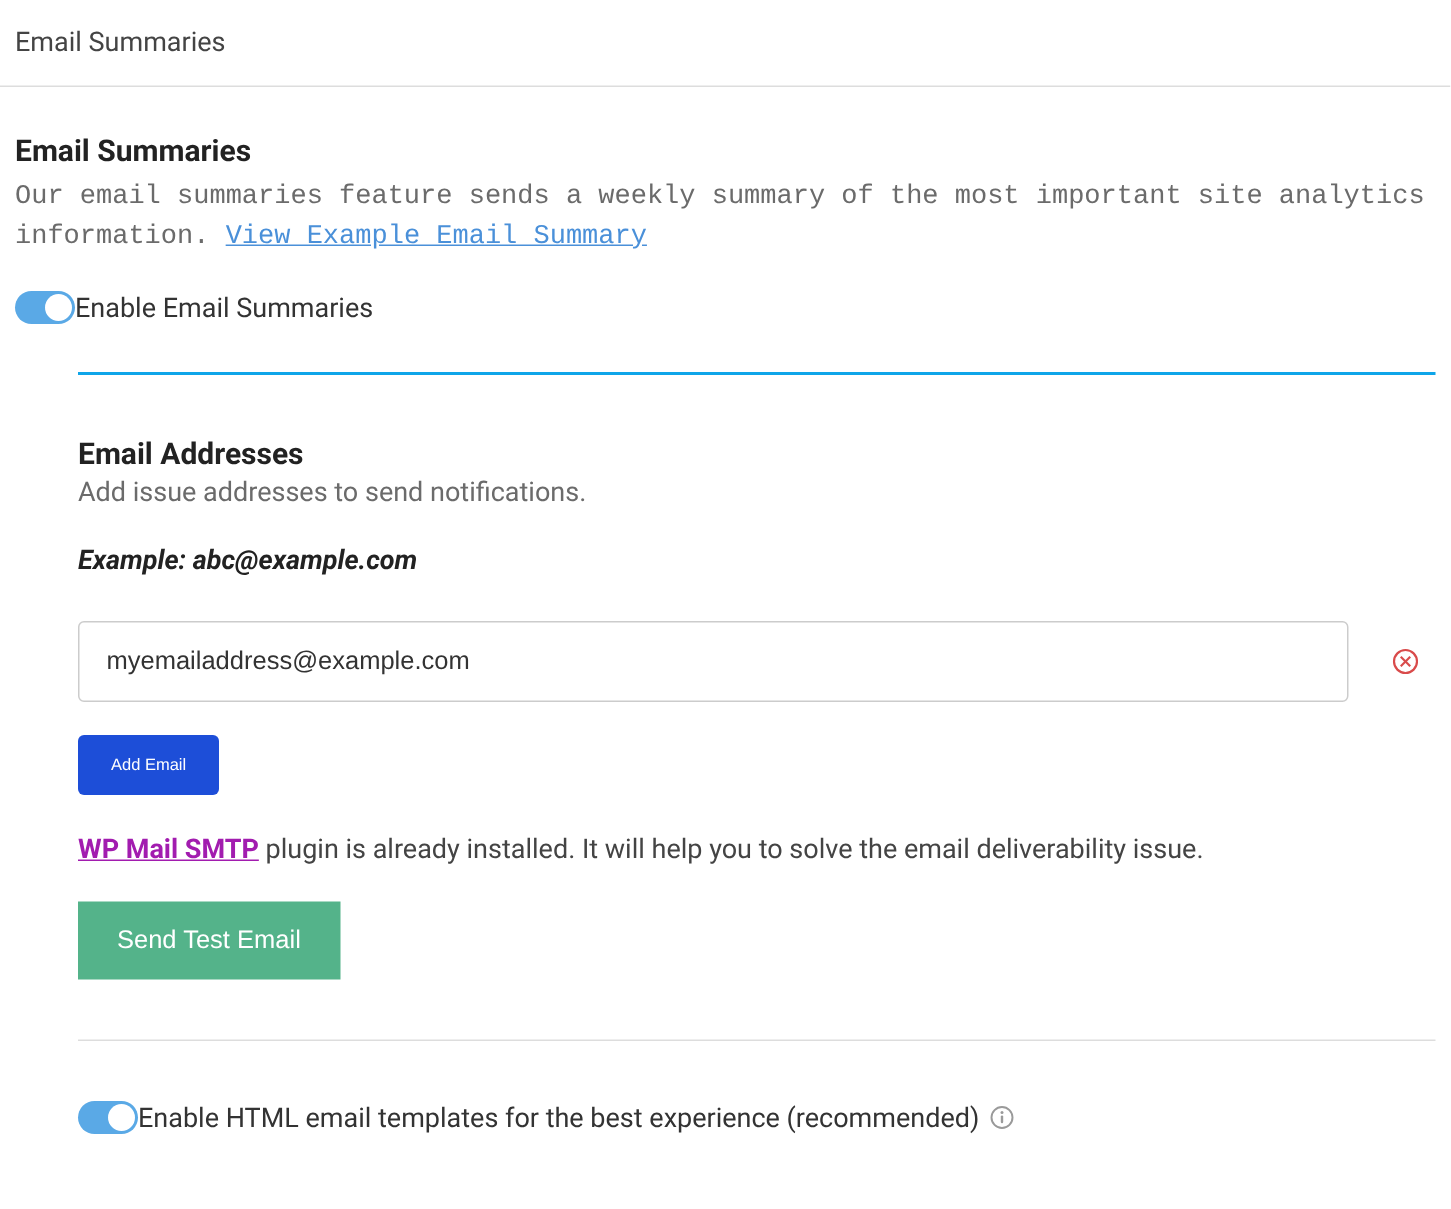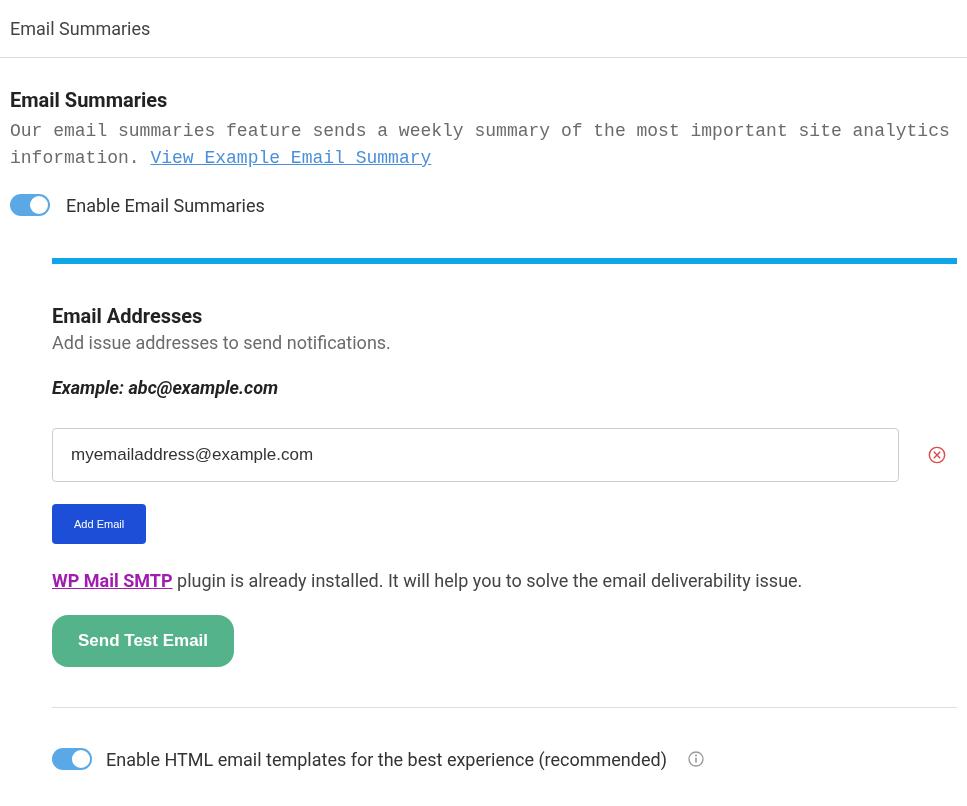--- a/index.html
+++ b/index.html
@@ -33,21 +33,21 @@
       font-family: Liberation Mono, monospace;
     }
     .section-desc a {
       color: #4a90d9;
       text-decoration: underline;
     }
     .toggle-row {
       display: flex;
       align-items: center;
       margin-top: 22px;
-      gap: 16px;
+      gap: 0;
     }
     .toggle {
       position: relative;
       width: 40px;
       height: 22px;
       background: #5aa9e6;
       border-radius: 22px;
       cursor: pointer;
       flex-shrink: 0;
     }
@@ -59,22 +59,22 @@
       height: 18px;
       background: #fff;
       border-radius: 50%;
     }
     .toggle-label {
       font-size: 18px;
       color: #333;
     }
     .sub-section {
       margin-left: 42px;
-      margin-top: 42px;
-      border-top: 6px solid #0ea5e9;
+      margin-top: 32px;
+      border-top: 2px solid #0ea5e9;
       padding-top: 40px;
       padding-right: 10px;
       padding-bottom: 40px;
     }
     .sub-title {
       font-size: 20px;
       font-weight: 700;
       color: #222;
       margin-bottom: 4px;
     }
@@ -133,34 +133,32 @@
     }
     .smtp-note a {
       color: #a21caf;
       font-weight: 700;
       text-decoration: underline;
     }
     .btn-green {
       background: #54b38a;
       color: #fff;
       border: none;
-      border-radius: 16px;
+      border-radius: 0;
       padding: 16px 26px;
       font-size: 17px;
       cursor: pointer;
-      font-weight: bold;
     }
     .bottom-section {
       margin-left: 42px;
       border-top: 1px solid #ddd;
       padding-top: 40px;
       padding-right: 10px;
       display: flex;
       align-items: center;
-      gap: 14px;
     }
     .info-icon {
       width: 18px;
       height: 18px;
       display: inline-flex;
       align-items: center;
       justify-content: center;
       margin-left: 6px;
       cursor: pointer;
     }

